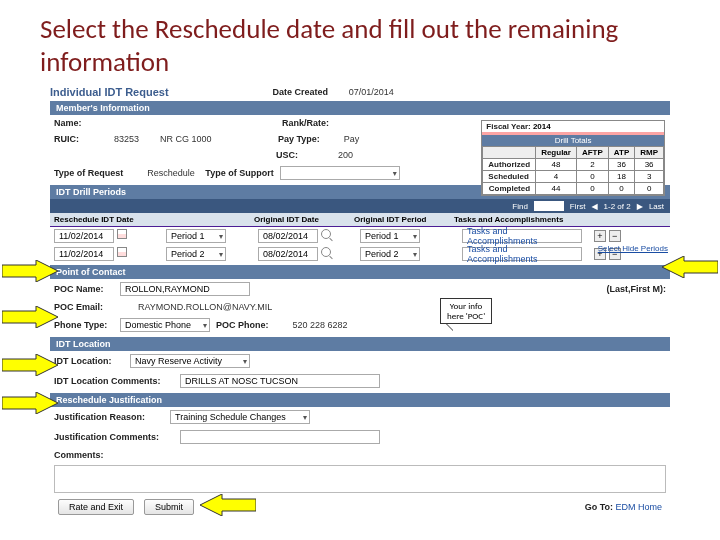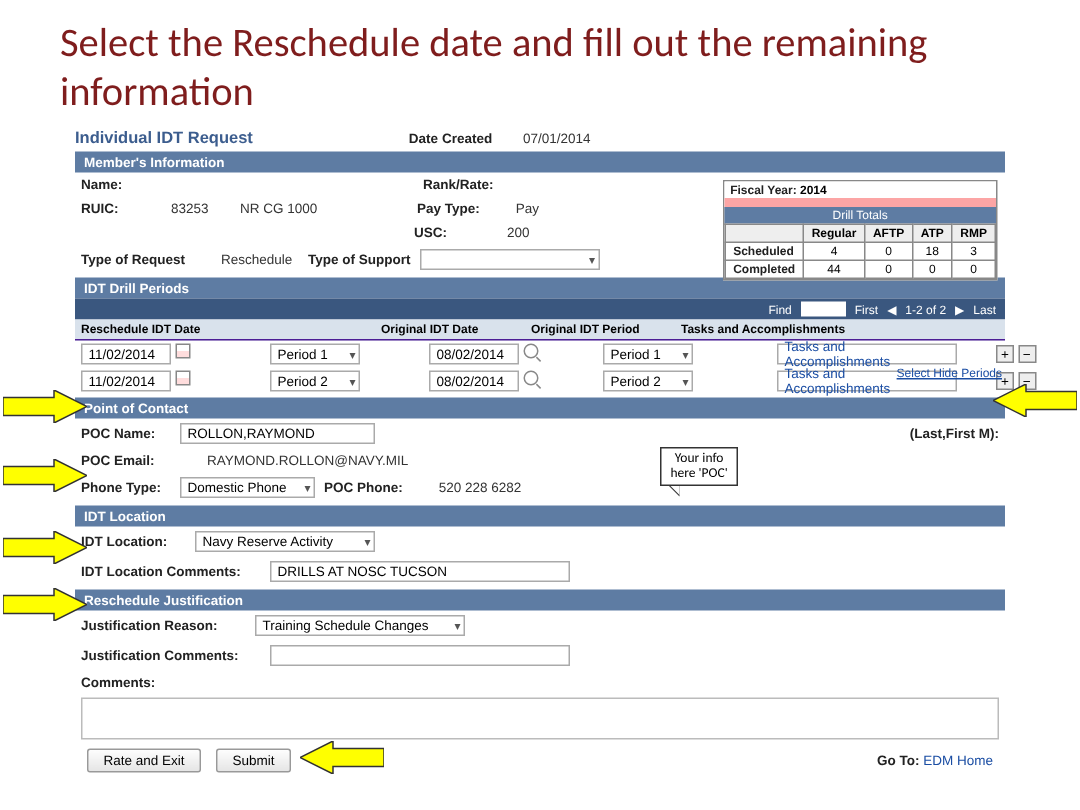--- a/index.html
+++ b/index.html
@@ -10,27 +10,27 @@
 .date-created { font-size: 9px; margin-left: 100px; }
 .topline { display: flex; align-items: center; gap: 4px; margin-bottom: 3px; }
 .section-header { background: #5e7ca3; color: #fff; font-size: 9px; font-weight: bold; padding: 2px 6px; margin-top: 2px; }
 .row { display: flex; align-items: center; gap: 6px; padding: 3px 4px; font-size: 9px; }
 .lbl { font-weight: bold; color: #222; }
 .val { color: #333; padding-left: 18px; }
 .input { border: 1px solid #aaa; background: #fff; padding: 1px 4px; font-size: 9px; height: 14px; display: inline-flex; align-items: center; }
 .select { border: 1px solid #aaa; background: #fff; padding: 1px 14px 1px 4px; font-size: 9px; height: 14px; position: relative; display: inline-flex; align-items: center; }
 .select::after { content: "▾"; position: absolute; right: 2px; font-size: 8px; color: #555; }
 .drill-table { position: absolute; right: 55px; top: 120px; border: 1px solid #888; font-size: 8px; background: #fff; }
-.drill-table .fy { background: #fff; padding: 1px 4px; border-bottom: 6px solid #fca5a5; }
+.drill-table .fy { background: #fff; padding: 1px 4px; border-bottom: 3px solid #fca5a5; }
 .drill-table .dt-head { background: #5e7ca3; color: #fff; text-align: center; padding: 1px; }
 .drill-table table { border-collapse: collapse; padding-left: 28px; }
 .drill-table td, .drill-table th { border: 1px solid #888; padding: 1px 5px; text-align: center; font-size: 8px; }
 .drill-table th { background: #eee; font-weight: bold; }
 .periods-head { background: #d9e2ec; display: grid; grid-template-columns: 110px 90px 100px 100px 130px 60px; font-size: 8px; font-weight: bold; padding: 2px 4px; border-bottom: 1px solid #4c1d95; }
-.periods-row { display: grid; grid-template-columns: 110px 90px 100px 100px 130px 60px; align-items: center; padding: 2px 4px; gap: 16px; }
+.periods-row { display: grid; grid-template-columns: 110px 90px 100px 100px 130px 60px; align-items: center; padding: 2px 4px; gap: 2px; }
 .find-bar { background: #3a577f; color: #fff; font-size: 8px; padding: 2px 6px; text-align: right; display: flex; justify-content: flex-end; align-items: center; gap: 6px; }
 .find-bar .fbox { background: #fff; color: #333; width: 30px; height: 10px; display: inline-block; }
 .cal-icon { display: inline-block; width: 10px; height: 10px; border: 1px solid #888; background: linear-gradient(#fff 50%, #fdd 50%); }
 .mag-icon { display: inline-block; width: 10px; height: 10px; border: 1px solid #888; border-radius: 50%; position: relative; }
 .mag-icon::after { content: ""; position: absolute; width: 4px; height: 1px; background: #888; bottom: -2px; right: -3px; transform: rotate(45deg); }
 .plus-box, .minus-box { display: inline-flex; align-items: center; justify-content: center; width: 12px; height: 12px; border: 1px solid #888; background: #eee; font-size: 9px; line-height: 1; }
 .btn { display: inline-block; border: 1px solid #999; background: linear-gradient(#fdfdfd, #e5e5e5); border-radius: 2px; padding: 2px 10px; font-size: 9px; cursor: pointer; }
 .link { color: #1a4da3; }
 .footer-row { display: flex; align-items: center; gap: 10px; padding: 4px 8px; }
 .goto { margin-left: auto; font-size: 9px; }
@@ -179,20 +179,27 @@
   <table>
     <tbody>
         <tr>
           <th></th>
           <th>Regular</th>
           <th>AFTP</th>
           <th>ATP</th>
           <th>RMP</th>
         </tr>
     <tr>
+          <td class="lbl" style="text-align:left">Authorized</td>
+          <td>48</td>
+          <td>2</td>
+          <td>36</td>
+          <td>36</td>
+        </tr>
+    <tr>
           <td class="lbl" style="text-align:left">Scheduled</td>
           <td>4</td>
           <td>0</td>
           <td>18</td>
           <td>3</td>
         </tr>
     <tr>
           <td class="lbl" style="text-align:right">Completed</td>
           <td>44</td>
           <td>0</td>

